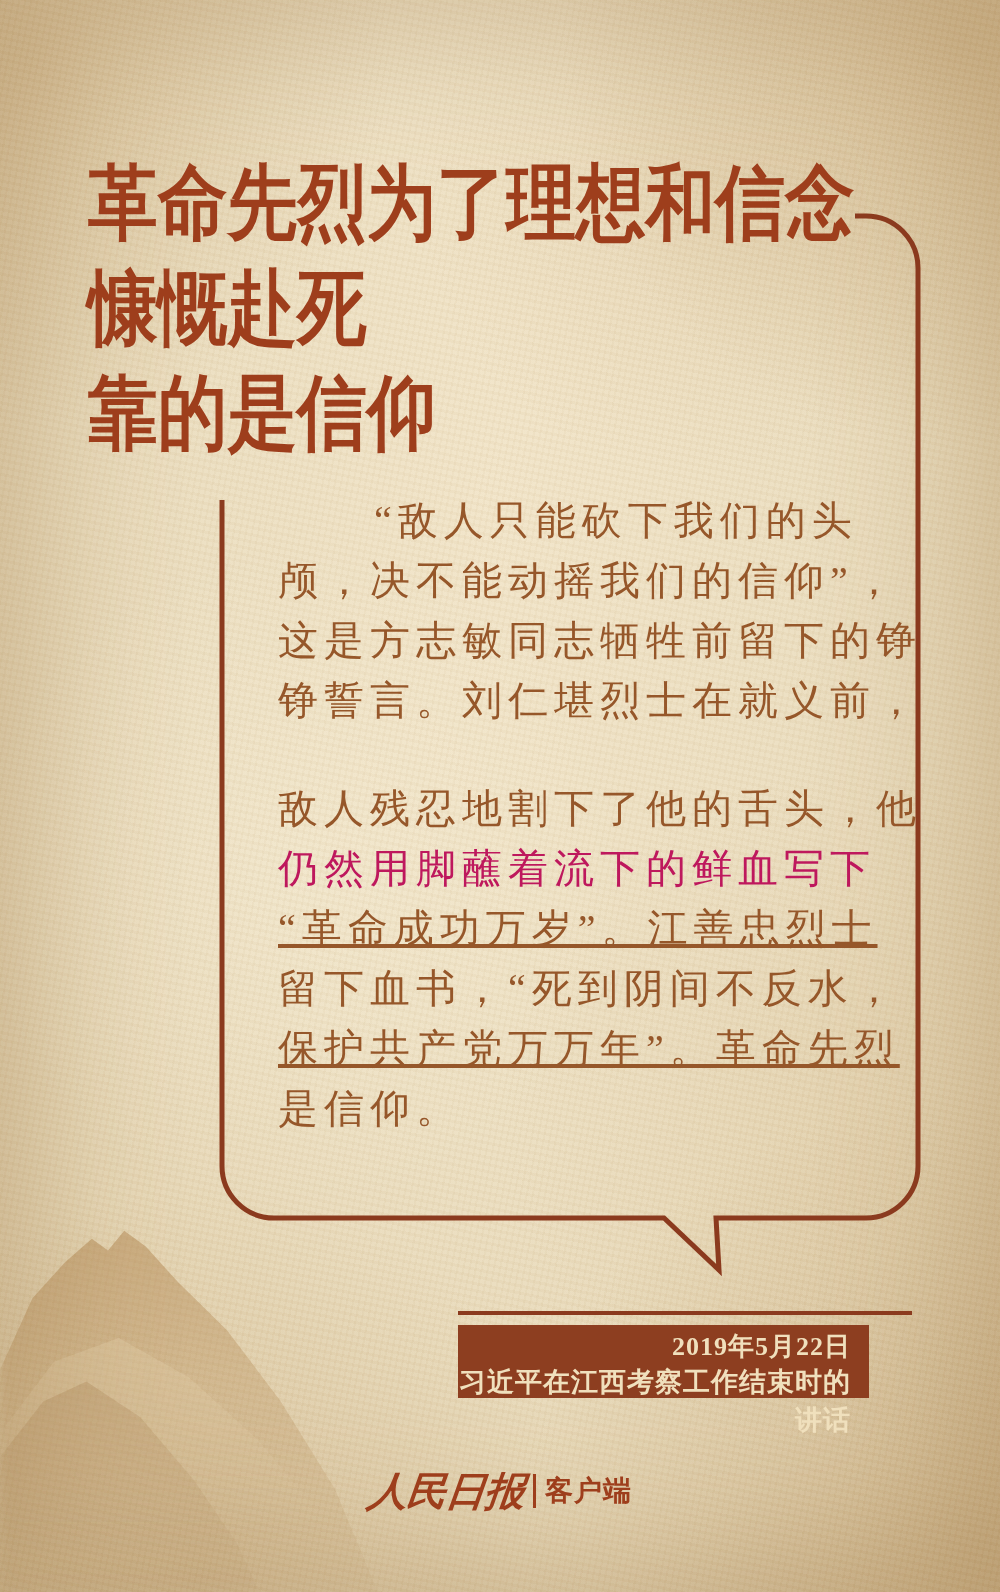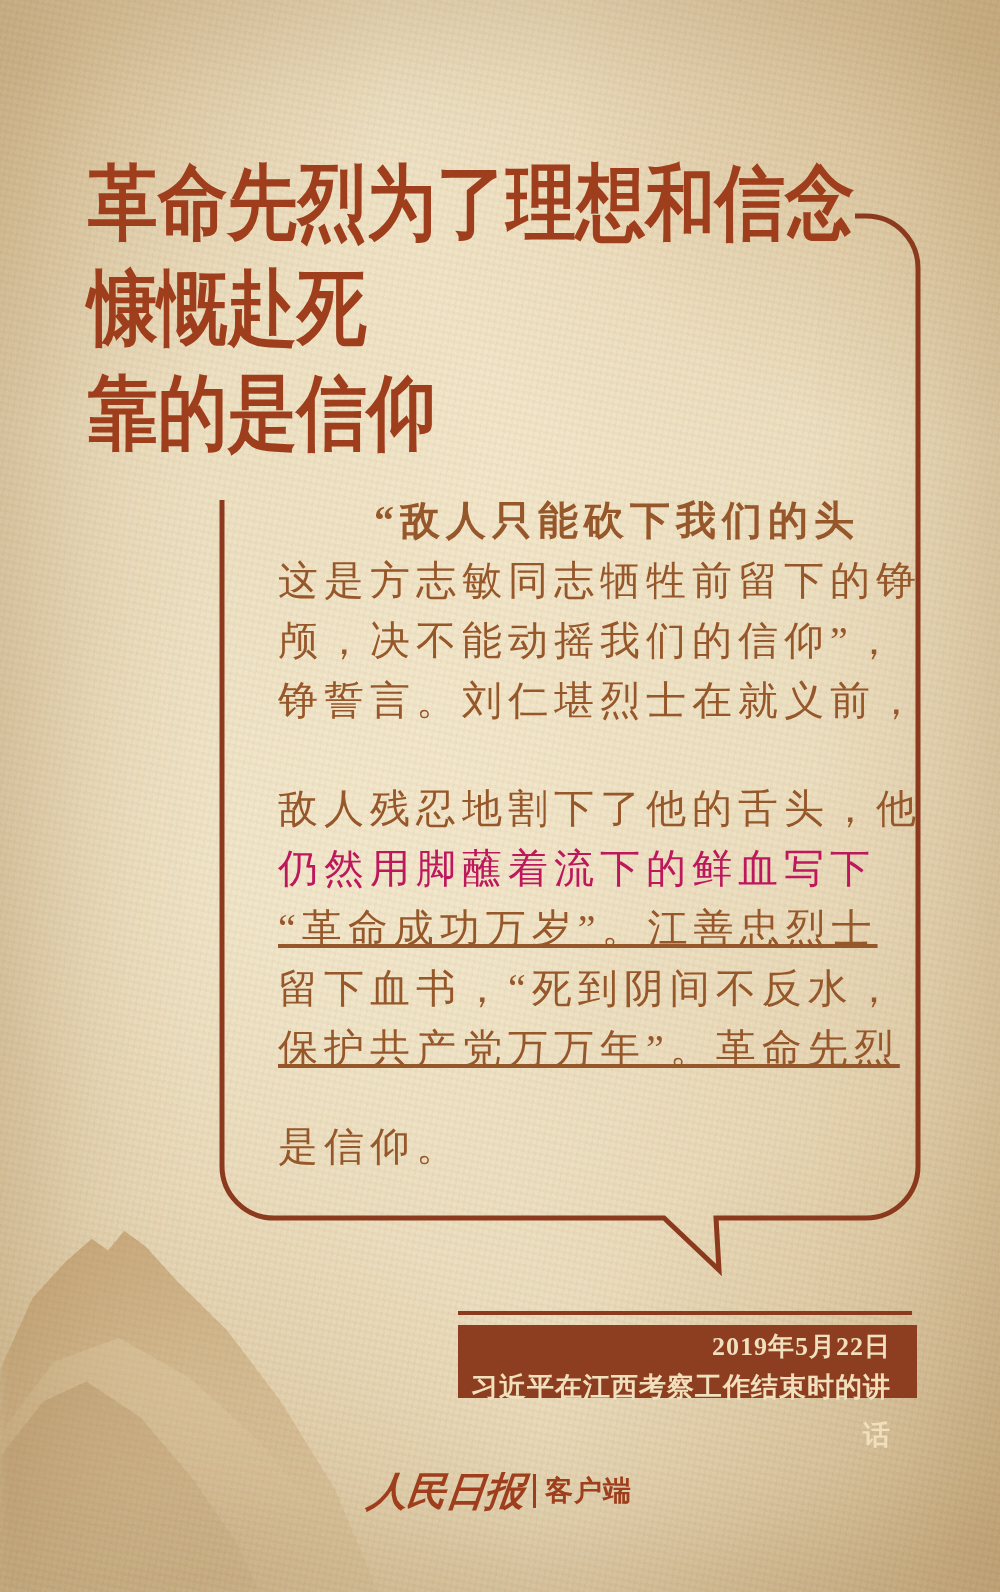--- a/index.html
+++ b/index.html
@@ -63,26 +63,26 @@
   .quote{position:absolute;left:278px;top:490px;width:614px;}
   .quote-line{
     height:60px;display:flex;align-items:center;
     font-size:40px;letter-spacing:6px;white-space:nowrap;
     font-family:"Liberation Serif","DejaVu Serif",serif;
   }
   .quote-line.indent{padding-left:96px;}
   
   .attr-rule{position:absolute;left:458px;top:1311px;width:454px;height:4px;}
   .attr-box{
-    position:absolute;left:458px;top:1325px;width:459px;height:73px;
-    box-sizing:border-box;padding:5px 26px 0 0;
+    position:absolute;left:458px;top:1325px;width:411px;height:73px;
+    box-sizing:border-box;padding:5px 18px 0 0;
     text-align:right;
   }
   .attr-date{font-size:26px;line-height:33px;font-weight:700;letter-spacing:1px;}
-  .attr-src{font-size:27px;line-height:48px;font-weight:700;letter-spacing:1px;}
+  .attr-src{font-size:27px;line-height:38px;font-weight:700;letter-spacing:1px;}
   
   .brand{
     position:absolute;left:0;top:1466px;width:1000px;height:50px;
     display:flex;align-items:center;justify-content:center;gap:9px;
   }
   .brand-script{
     font-family:"Liberation Serif","DejaVu Serif",serif;
     font-style:italic;font-weight:700;font-size:40px;letter-spacing:-1px;
     transform:skewX(-6deg);white-space:nowrap;
   }
@@ -117,30 +117,30 @@
            L 222 500" fill="none" stroke="#8b3a1e" stroke-width="5"></path>
 </svg>
 
 <div class="title">
   <div class="title-line" style="color: rgb(158, 62, 28);">革命先烈为了理想和信念</div>
   <div class="title-line" style="color: rgb(158, 62, 28);">慷慨赴死</div>
   <div class="title-line" style="color: rgb(158, 62, 28);">靠的是信仰</div>
 </div>
 
 <div class="quote">
-  <div class="quote-line indent" style="color: rgb(150, 87, 42); font-weight: bold;">“敌人只能砍下我们的头</div>
+  <div class="quote-line indent" style="color: rgb(150, 87, 42);">“敌人只能砍下我们的头</div>
+  <div class="quote-line" style="color: rgb(150, 87, 42);">颅，决不能动摇我们的信仰”，</div>
   <div class="quote-line" style="color: rgb(150, 87, 42);">这是方志敏同志牺牲前留下的铮</div>
-  <div class="quote-line" style="color: rgb(150, 87, 42);">颅，决不能动摇我们的信仰”，</div>
   <div class="quote-line" style="color: rgb(150, 87, 42);">铮誓言。刘仁堪烈士在就义前，</div>
   <div class="quote-line" style="color: rgb(150, 87, 42); margin-top: 48px;">敌人残忍地割下了他的舌头，他</div>
   <div class="quote-line" style="color: #be185d;">仍然用脚蘸着流下的鲜血写下</div>
   <div class="quote-line" style="color: rgb(150, 87, 42); text-decoration: underline;">“革命成功万岁”。江善忠烈士</div>
   <div class="quote-line" style="color: rgb(150, 87, 42);">留下血书，“死到阴间不反水，</div>
   <div class="quote-line" style="color: rgb(150, 87, 42); text-decoration: underline;">保护共产党万万年”。革命先烈</div>
-  <div class="quote-line" style="color: rgb(150, 87, 42); margin-top: 38px;">是信仰。</div>
+  <div class="quote-line" style="color: rgb(150, 87, 42);">是信仰。</div>
 </div>
 
 <div class="attr-rule" style="background: rgb(139, 58, 30);"></div>
 <div class="attr-box" style="background: rgb(141, 62, 32); color: rgb(240, 224, 189);">
   <div class="attr-date">2019年5月22日</div>
   <div class="attr-src">习近平在江西考察工作结束时的讲话</div>
 </div>
 
 <div class="brand">
   <span class="brand-script" style="color: rgb(158, 62, 28);">人民日报</span>

